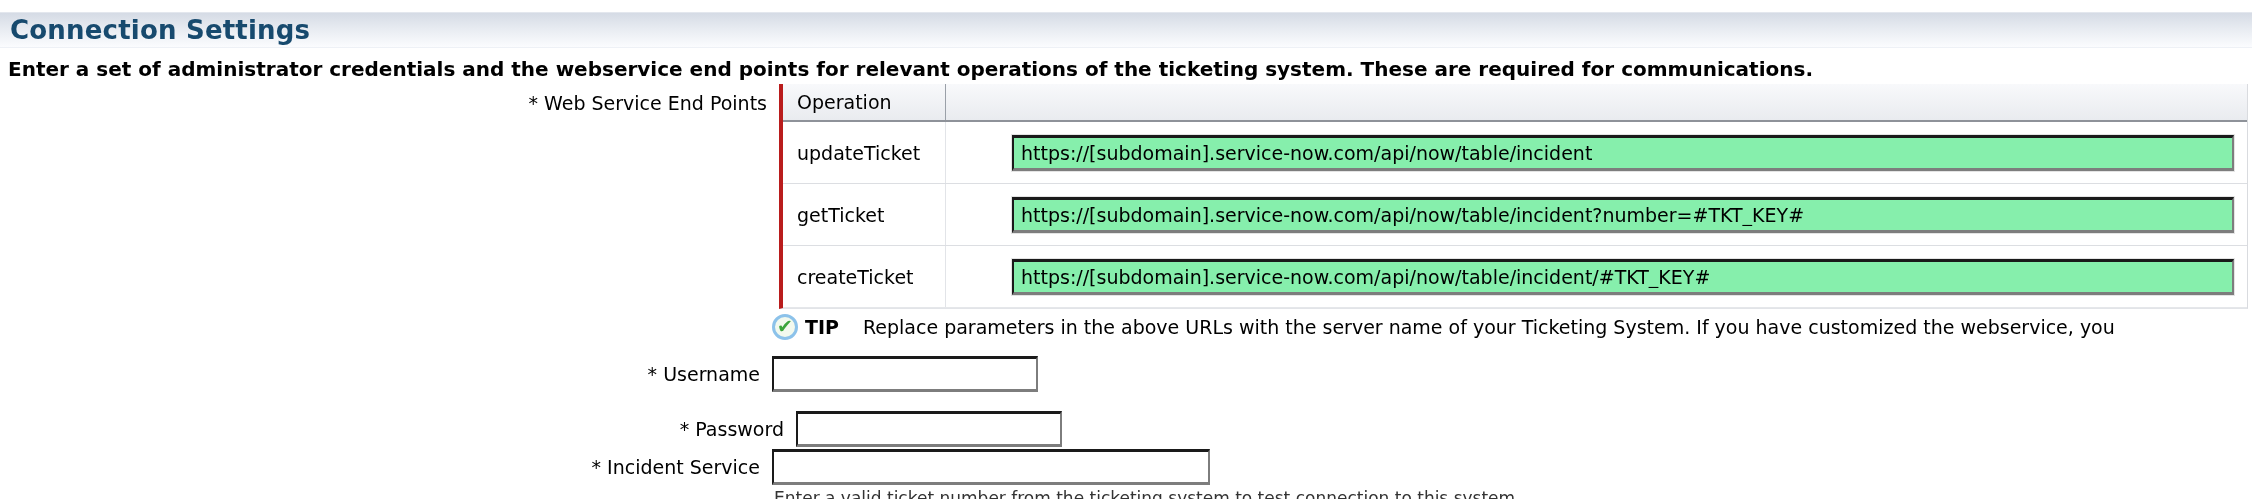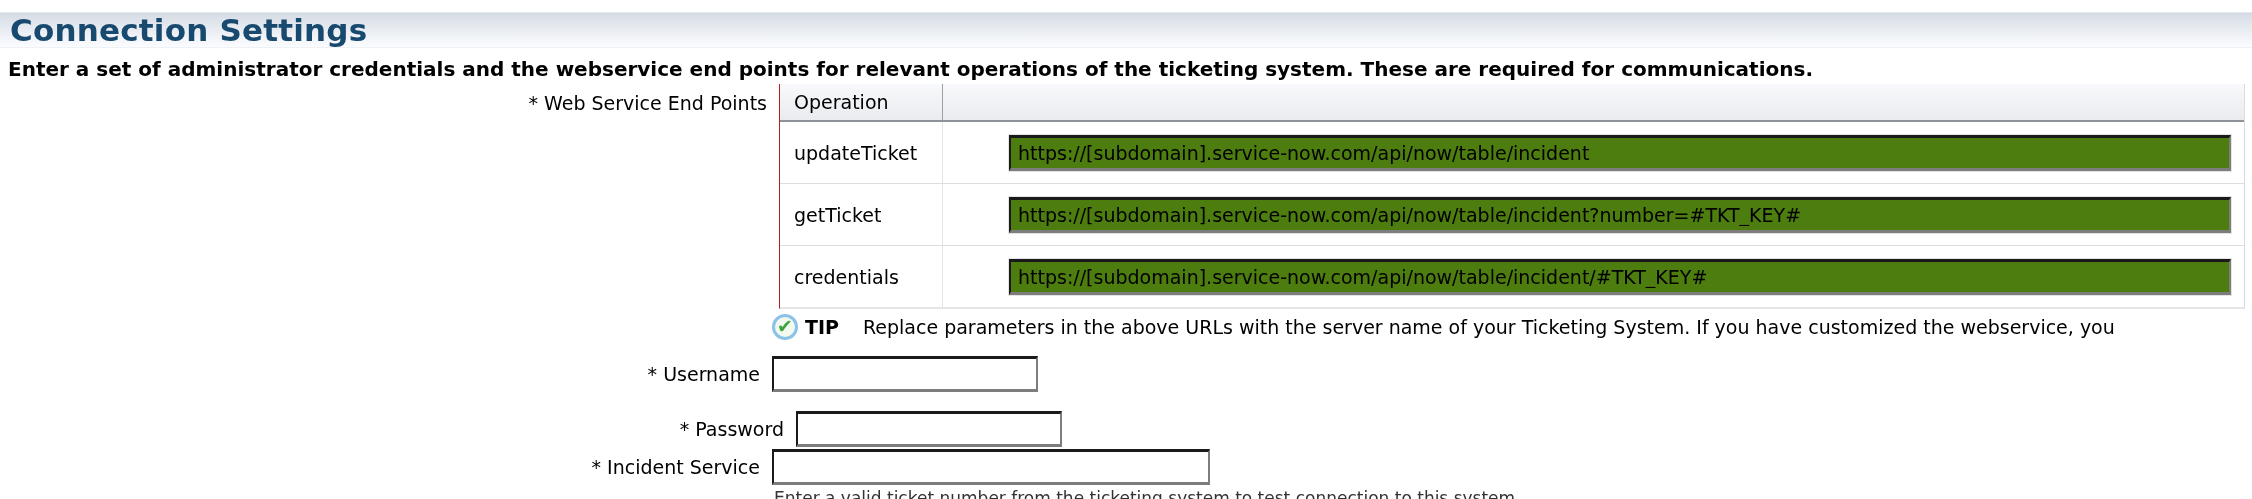--- a/index.html
+++ b/index.html
@@ -18,21 +18,21 @@
     height: 34px;
     width: 100%;
     background: linear-gradient(to bottom, #d5dbe5 0%, #e7ebf1 45%, #fbfcfe 100%);
     border-top: 1px solid #e3e7ee;
     border-bottom: 1px solid #eef1f6;
     display: flex;
     align-items: center;
   }
   .header-band h2 {
     margin: 0 0 0 10px;
-    font-size: 31px;
+    font-size: 26px;
     font-weight: bold;
     color: #174a6e;
     letter-spacing: 0.2px;
   }
   .description {
     margin: 9px 0 0 8px;
     font-size: 20px;
     white-space: nowrap;
     font-weight: bold;
   }
@@ -45,21 +45,21 @@
     text-align: right;
     padding-right: 12px;
     font-size: 19px;
     white-space: nowrap;
   }
   
   .endpoints-row { margin-top: 3px; padding-left: 7px; }
   .endpoints-row .label-col { padding-top: 8px; }
   .ep-table {
     width: 1464px;
-    border-left: 1px solid #b91c1c;
+    border-left: 4px solid #b91c1c;
     border-right: 1px solid #d9dbdf;
     border-bottom: 1px solid #e2e4e8;
     background: #fff;
   }
   .ep-header {
     display: flex;
     height: 36px;
     align-items: center;
     background: linear-gradient(to bottom, #f8f9fb, #e9ebef);
     border-bottom: 2px solid #8e9299;
@@ -88,21 +88,21 @@
     width: 1204px;
     height: 26px;
     font-family: "DejaVu Sans", sans-serif;
     font-size: 19px;
     padding: 2px 7px;
     border-top: 3px solid #1a1a1a;
     border-left: 2px solid #1a1a1a;
     border-right: 2px solid #7d7d7d;
     border-bottom: 3px solid #7d7d7d;
     outline: 1px solid #e4e4e4;
-    background: #4d7c0f;
+    background: #86efac;
   }
   
   .tip-row { margin-top: 5px; }
   .tip-content { display: flex; align-items: center; white-space: nowrap; font-size: 19px; }
   .tip-icon {
     flex: none;
     width: 20px; height: 20px;
     border: 3px solid #8cc2ea;
     border-radius: 50%;
     background: #f2f9ee;
@@ -162,21 +162,21 @@
           <input class="url-input" type="text" value="https://[subdomain].service-now.com/api/now/table/incident" style="">
         </div>
       </div>
       <div class="ep-body-row">
         <div class="op-col">getTicket</div>
         <div class="url-col">
           <input class="url-input" type="text" value="https://[subdomain].service-now.com/api/now/table/incident?number=#TKT_KEY#" style="">
         </div>
       </div>
       <div class="ep-body-row">
-        <div class="op-col">credentials</div>
+        <div class="op-col">createTicket</div>
         <div class="url-col">
           <input class="url-input" type="text" value="https://[subdomain].service-now.com/api/now/table/incident/#TKT_KEY#" style="">
         </div>
       </div>
     </div>
   </div>
 
   <div class="form-row tip-row">
     <div class="label-col"></div>
     <div class="tip-content">

